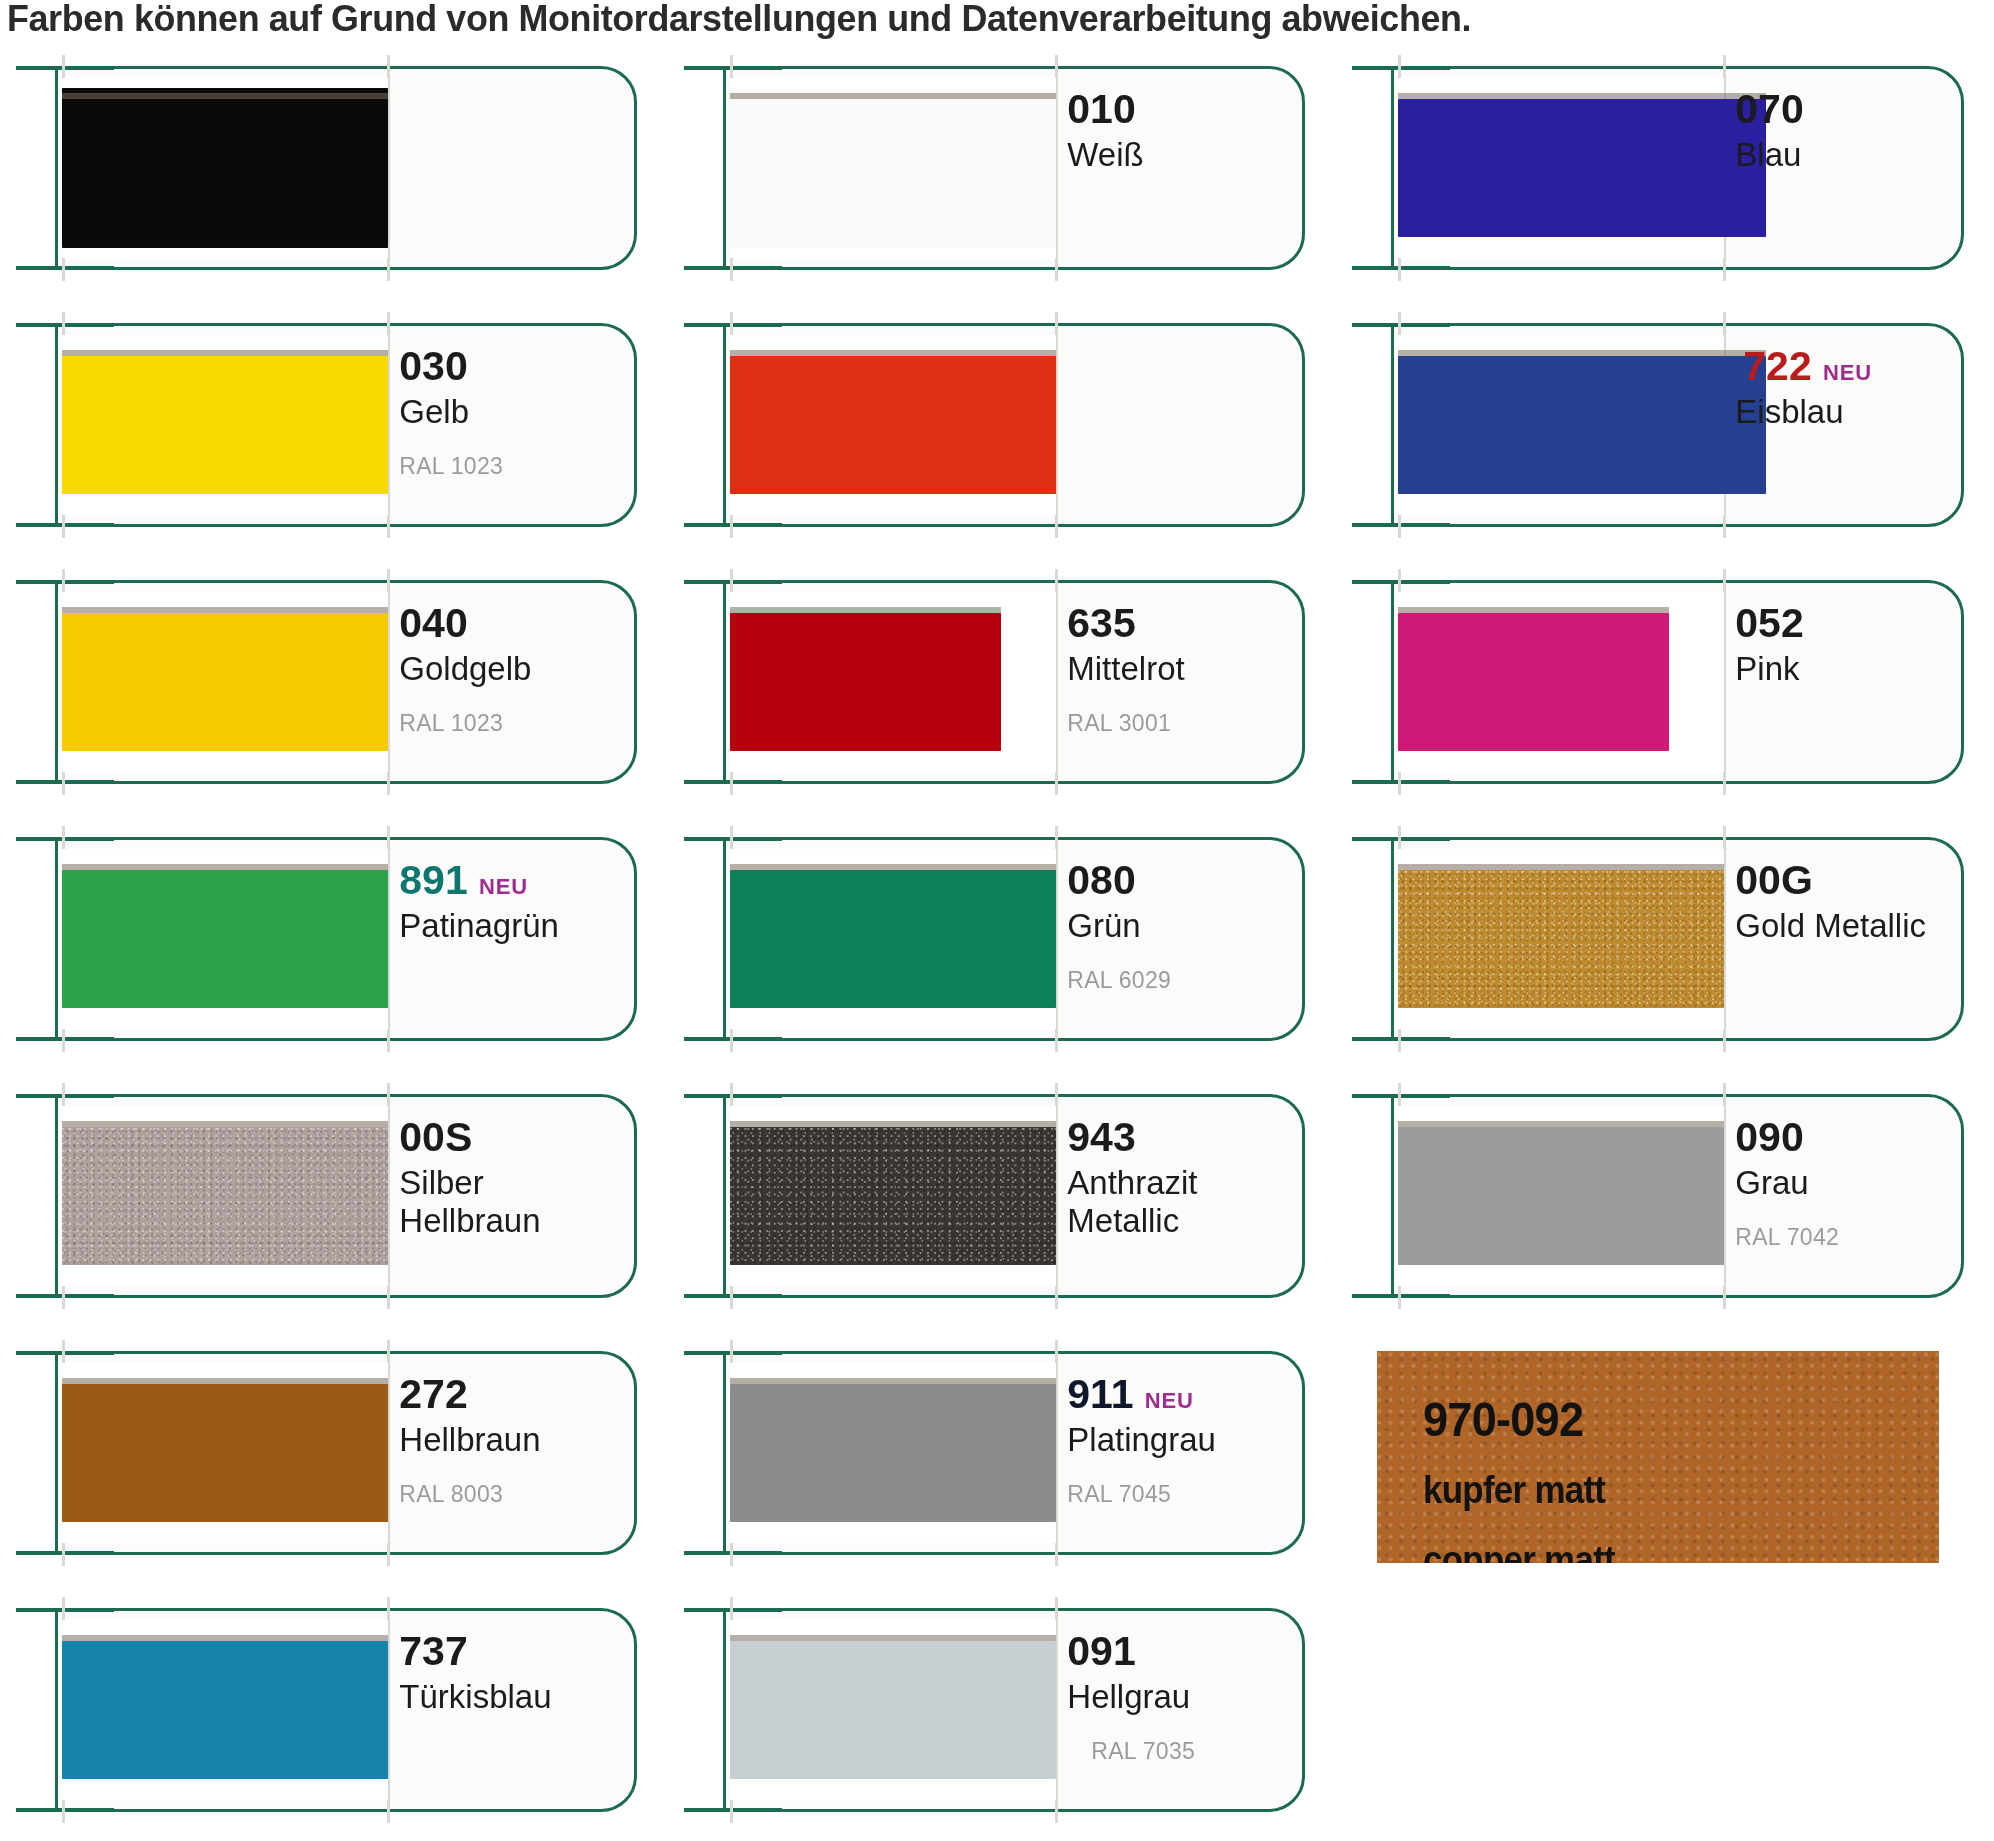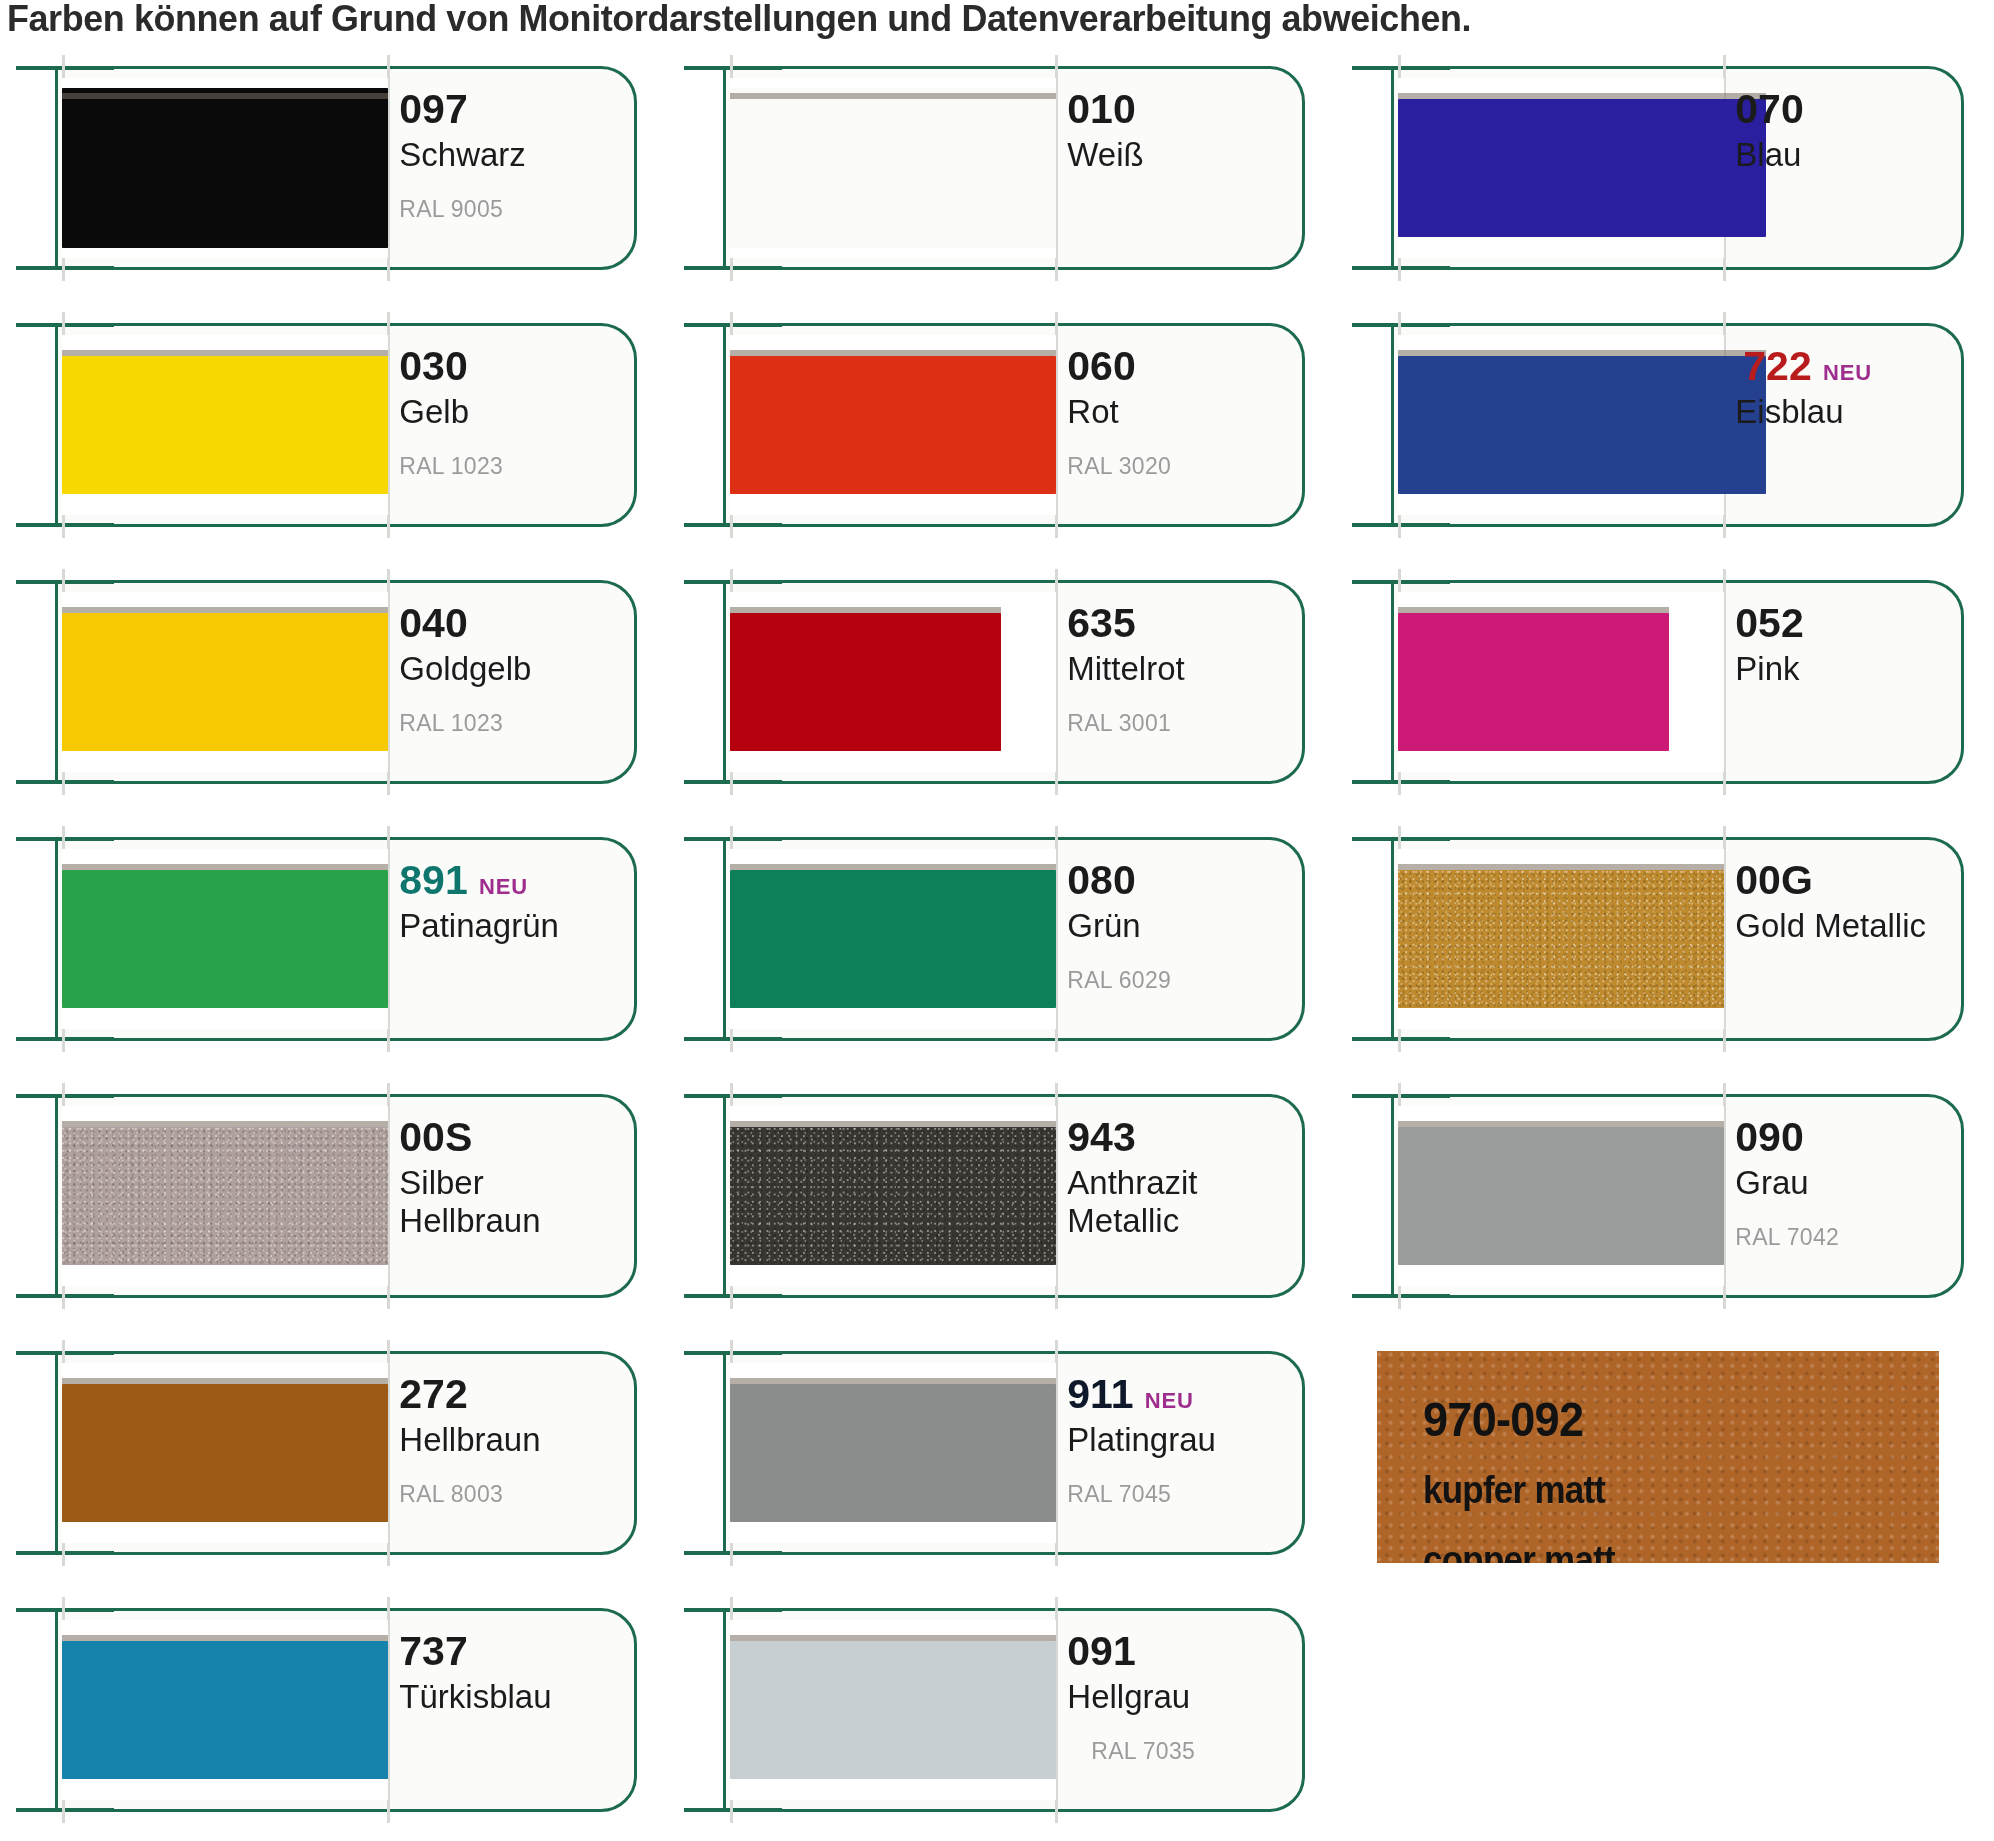--- a/index.html
+++ b/index.html
@@ -235,27 +235,20 @@
         <div class="card">
           <div class="card-outline" style="border-color: rgb(29, 107, 79);"></div>
           <div class="rail top" style="background: rgb(29, 107, 79);"></div>
           <div class="rail bottom" style="background: rgb(29, 107, 79);"></div>
           <div class="guide" style="left: 46px;"></div>
           <div class="guide" style="left: 371px;"></div>
           <div class="chip-wrap">
             <div class="chip tall" style="background: rgb(11, 10, 10);"></div>
             <div class="chip-lip" style="right: 0px;"></div>
           </div>
-          <div class="info">
-            <div class="code-row">
-              <div class="code">097</div>
-            </div>
-            <div class="name">Schwarz</div>
-            <div class="ral" style="color: rgb(155, 155, 155);">RAL 9005</div>
-          </div>
         </div>
       </div>
       <div class="cell">
         <div class="card">
           <div class="card-outline" style="border-color: rgb(29, 107, 79);"></div>
           <div class="rail top" style="background: rgb(29, 107, 79);"></div>
           <div class="rail bottom" style="background: rgb(29, 107, 79);"></div>
           <div class="guide" style="left: 46px;"></div>
           <div class="guide" style="left: 371px;"></div>
           <div class="chip-wrap">
@@ -312,27 +305,20 @@
       <div class="cell">
         <div class="card">
           <div class="card-outline" style="border-color: rgb(29, 107, 79);"></div>
           <div class="rail top" style="background: rgb(29, 107, 79);"></div>
           <div class="rail bottom" style="background: rgb(29, 107, 79);"></div>
           <div class="guide" style="left: 46px;"></div>
           <div class="guide" style="left: 371px;"></div>
           <div class="chip-wrap">
             <div class="chip" style="background: rgb(220, 47, 19);"></div>
             <div class="chip-lip" style="right: 0px;"></div>
-          </div>
-          <div class="info">
-            <div class="code-row">
-              <div class="code">060</div>
-            </div>
-            <div class="name">Rot</div>
-            <div class="ral" style="color: rgb(155, 155, 155);">RAL 3020</div>
           </div>
         </div>
       </div>
       <div class="cell">
         <div class="card">
           <div class="card-outline" style="border-color: rgb(29, 107, 79);"></div>
           <div class="rail top" style="background: rgb(29, 107, 79);"></div>
           <div class="rail bottom" style="background: rgb(29, 107, 79);"></div>
           <div class="guide" style="left: 46px;"></div>
           <div class="guide" style="left: 371px;"></div>

